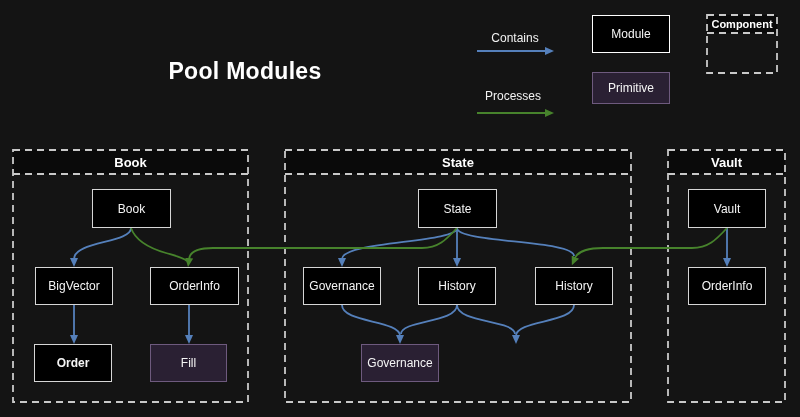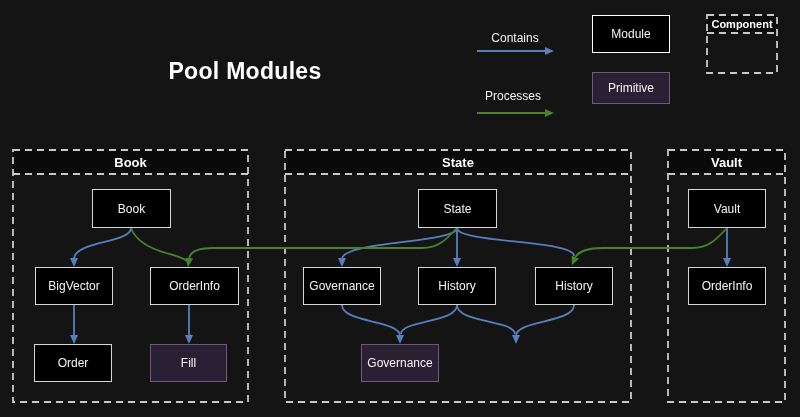--- a/index.html
+++ b/index.html
@@ -104,21 +104,21 @@
 
   <div class="node" style="left:92px; top:189px; width:79px; height:39px;">
     <span>Book</span>
   </div>
   <div class="node" style="left:35px; top:267px; width:78px; height:38px;">
     <span>BigVector</span>
   </div>
   <div class="node" style="left:150px; top:267px; width:89px; height:38px;">
     <span>OrderInfo</span>
   </div>
-  <div class="node" style="left:34px; top:344px; width:78px; height:38px;">
+  <div class="node" style="left:34px; top:344px; width:78px; height:38px;font-weight:bold;">
     <span>Order</span>
   </div>
   <div class="node primitive" style="left:150px; top:344px; width:77px; height:38px;">
     <span>Fill</span>
   </div>
 
   <div class="node" style="left:418px; top:189px; width:79px; height:39px;">
     <span>State</span>
   </div>
   <div class="node" style="left:303px; top:267px; width:78px; height:38px;">

